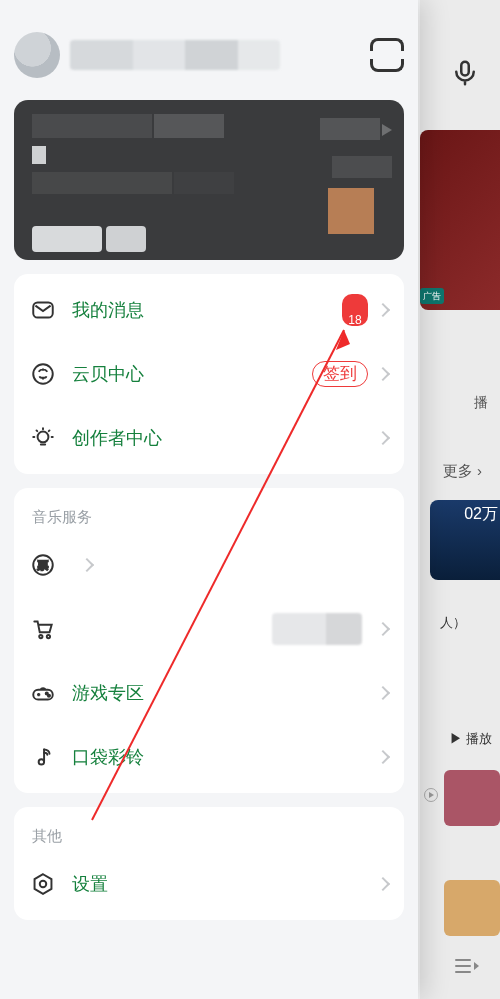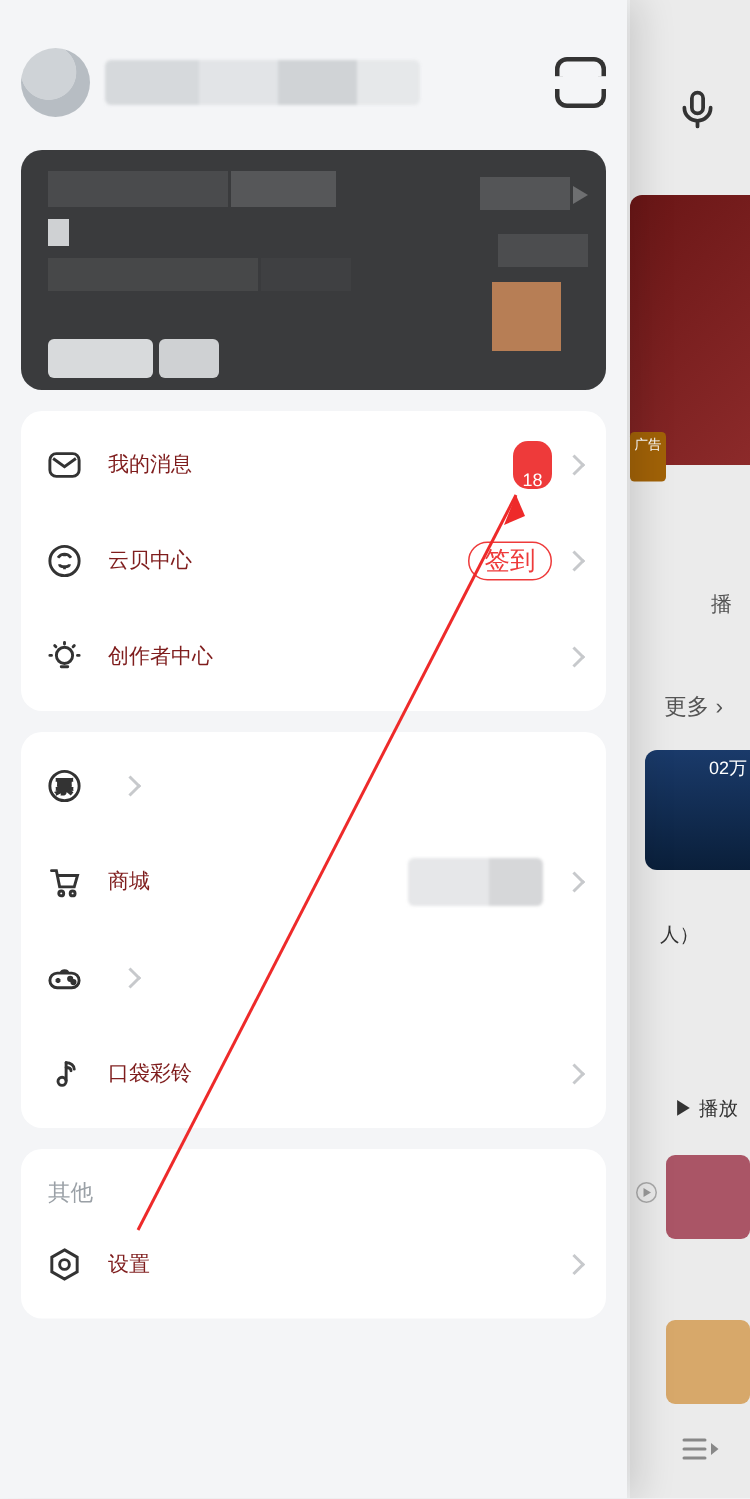--- a/index.html
+++ b/index.html
@@ -13,29 +13,29 @@
   }
   .bg-right .mic {
     position: absolute; top: 58px; right: 20px; width: 30px; height: 30px;
   }
   .bg-right .card1 {
     position: absolute; top: 130px; width: 80px; height: 180px;
     background: linear-gradient(135deg,#6a1616,#8c2a2a);
     border-radius: 8px 0 0 8px;
   }
   .bg-right .ad-tag {
-    position: absolute; top: 288px; right:56px; width: 24px; height: 33px;
-    background:#a16207; color:#fff; font-size:9px; line-height:16px;
+    position: absolute; top: 288px; right:56px; width: 24px; height: 16px;
+    background:#0f766e; color:#fff; font-size:9px; line-height:16px;
     text-align:center; border-radius:3px;
   }
   .bg-right .lbl { position:absolute; color:#555; font-size:14px; }
   .bg-right .lbl1 { top:394px; right:12px; } 
   .bg-right .more { position:absolute; top:462px; right:18px; color:#555; font-size:15px; }
   .bg-right .thumb1{ position:absolute; top:500px; right:-10px; width:80px; height:80px; background:linear-gradient(#1a3a6a,#0a1f3a); border-radius:8px; }
-  .bg-right .thumb1 .cnt{position:absolute;top:4px;right:12px;color:#fff;font-size:12px;}
+  .bg-right .thumb1 .cnt{position:absolute;top:4px;right:12px;color:#fff;font-size:16px;}
   .bg-right .cap1{position:absolute; top:614px; right:34px; font-size:13px; color:#333;}
   .bg-right .play{position:absolute; top:730px; right:8px; font-size:13px; color:#333;}
   .bg-right .mini1{position:absolute; top:770px; right:0px; width:56px;height:56px;background:#a56;border-radius:6px;}
   .bg-right .mini1b{position:absolute; top:788px; right:62px; width:14px;height:14px;border:1px solid #aaa;border-radius:50%;}
   .bg-right .mini1b::after{content:"";position:absolute;left:4px;top:3px;border-left:5px solid #999;border-top:3px solid transparent;border-bottom:3px solid transparent;}
   .bg-right .mini2{position:absolute; top:880px; right:0px; width:56px;height:56px;background:#d7a86a;border-radius:6px;}
   .bg-right .queue{position:absolute; top:956px; right:20px; color:#777;}
 
   
   .drawer {
@@ -89,21 +89,21 @@
   .card {
     background:#ffffff; border-radius:14px; margin-top:14px;
     padding: 4px 0;
   }
   .row {
     display:flex; align-items:center; height:64px;
     padding: 0 16px; position:relative;
   }
   .ic { width:26px;height:26px; flex:0 0 26px; margin-right:16px; color:#333; }
   .ic svg{width:26px;height:26px;display:block;}
-  .label { flex:1; font-size:14px; color:#7f1d1d; }
+  .label { flex:1; font-size:18px; color:#15803d; }
   .chev {
     width:10px;height:10px;border-right:2px solid #c7c9cc;border-top:2px solid #c7c9cc;
     transform:rotate(45deg); margin-left:10px;
   }
   .badge {
     min-width:26px;height:20px;padding:16px 6px;border-radius:10px;
     background:#ee3a3a;color:#fff;font-size:12px;line-height:20px;text-align:center;
   }
   .pill {
     height:26px;padding:0 10px;border:1.5px solid #ee3a3a;border-radius:13px;
@@ -209,51 +209,52 @@
             <circle cx="12" cy="11" r="5"></circle>
             <path d="M10 18h4M12 3v1M4 11H3M21 11h-1M6 5l.7.7M18 5l-.7.7"></path>
           </svg>
       </span>
       <span class="label">创作者中心</span>
       <span class="chev"></span>
     </div>
   </div>
 
   <div class="card">
+    <div class="sect-title">音乐服务</div>
     <div class="row">
       <span class="ic">
         <svg viewBox="0 0 24 24" fill="none" stroke="#333" stroke-width="1.8">
             <circle cx="12" cy="12" r="9"></circle>
             <text x="12" y="16" text-anchor="middle" font-size="10" fill="#333" font-family="sans-serif">票</text>
           </svg>
       </span>
       <span class="chev"></span>
     </div>
     <div class="row">
       <span class="ic">
         <svg viewBox="0 0 24 24" fill="none" stroke="#333" stroke-width="1.8" stroke-linecap="round">
             <path d="M4 5h3l2 10h9l2-7H8"></path>
             <circle cx="10" cy="19" r="1.5"></circle>
             <circle cx="17" cy="19" r="1.5"></circle>
           </svg>
       </span>
-      <span class="label">商城</span>
       <span class="promo"></span>
       <span class="chev"></span>
     </div>
     <div class="row">
       <span class="ic">
         <svg viewBox="0 0 24 24" fill="none" stroke="#333" stroke-width="1.8">
             <rect x="3" y="9" width="18" height="9" rx="4.5"></rect>
             <path d="M8 12v3M6.5 13.5h3"></path>
             <circle cx="15.5" cy="12.5" r="1" fill="#333"></circle>
             <circle cx="17.5" cy="14.5" r="1" fill="#333"></circle>
             <path d="M10 9c0-2 4-2 4 0"></path>
           </svg>
       </span>
+      <span class="label">游戏专区</span>
       <span class="chev"></span>
     </div>
     <div class="row">
       <span class="ic">
         <svg viewBox="0 0 24 24" fill="none" stroke="#333" stroke-width="1.8" stroke-linecap="round">
             <path d="M13 5v11"></path>
             <circle cx="10.5" cy="16.5" r="2.5"></circle>
             <path d="M13 5c3 0 5 2 5 4M13 8c2 0 3 1 3 2"></path>
           </svg>
       </span>

